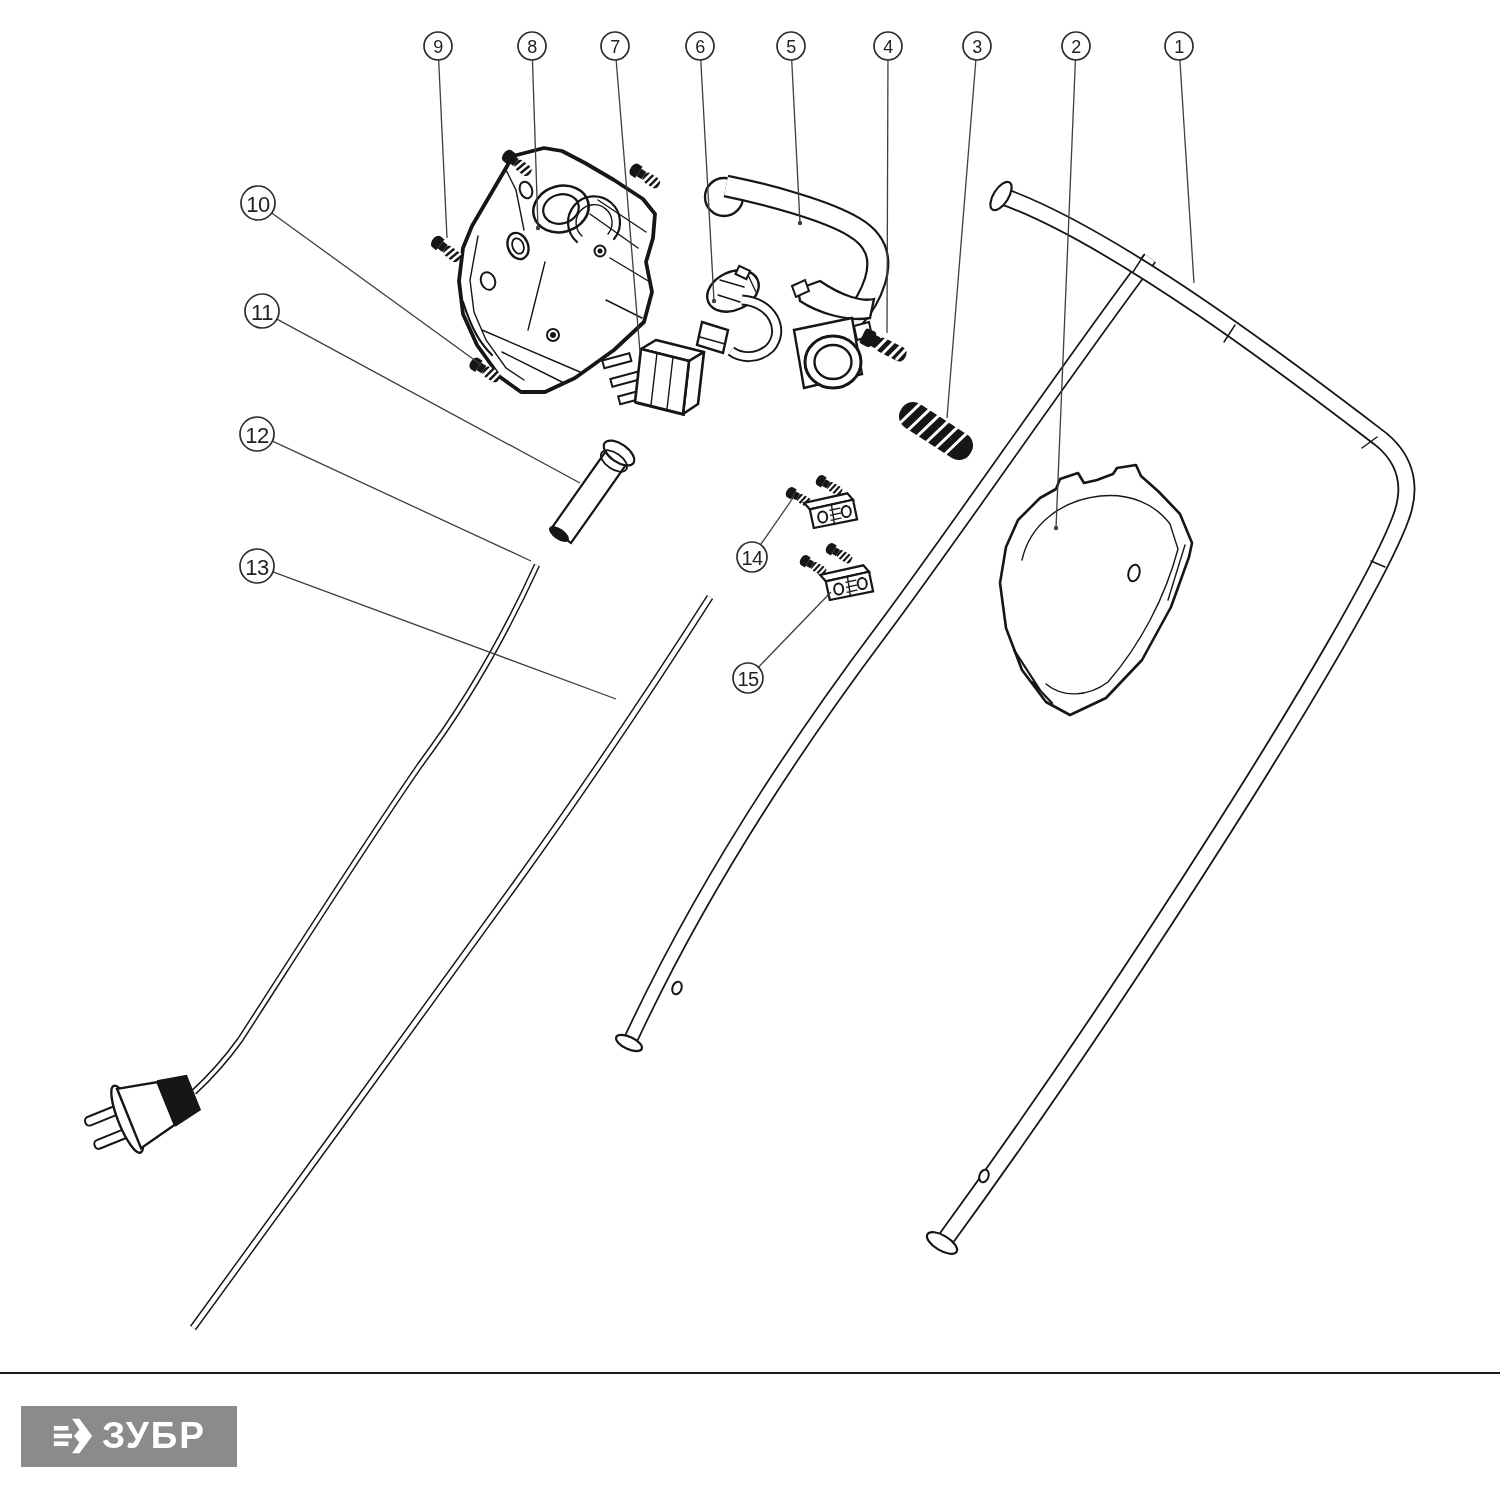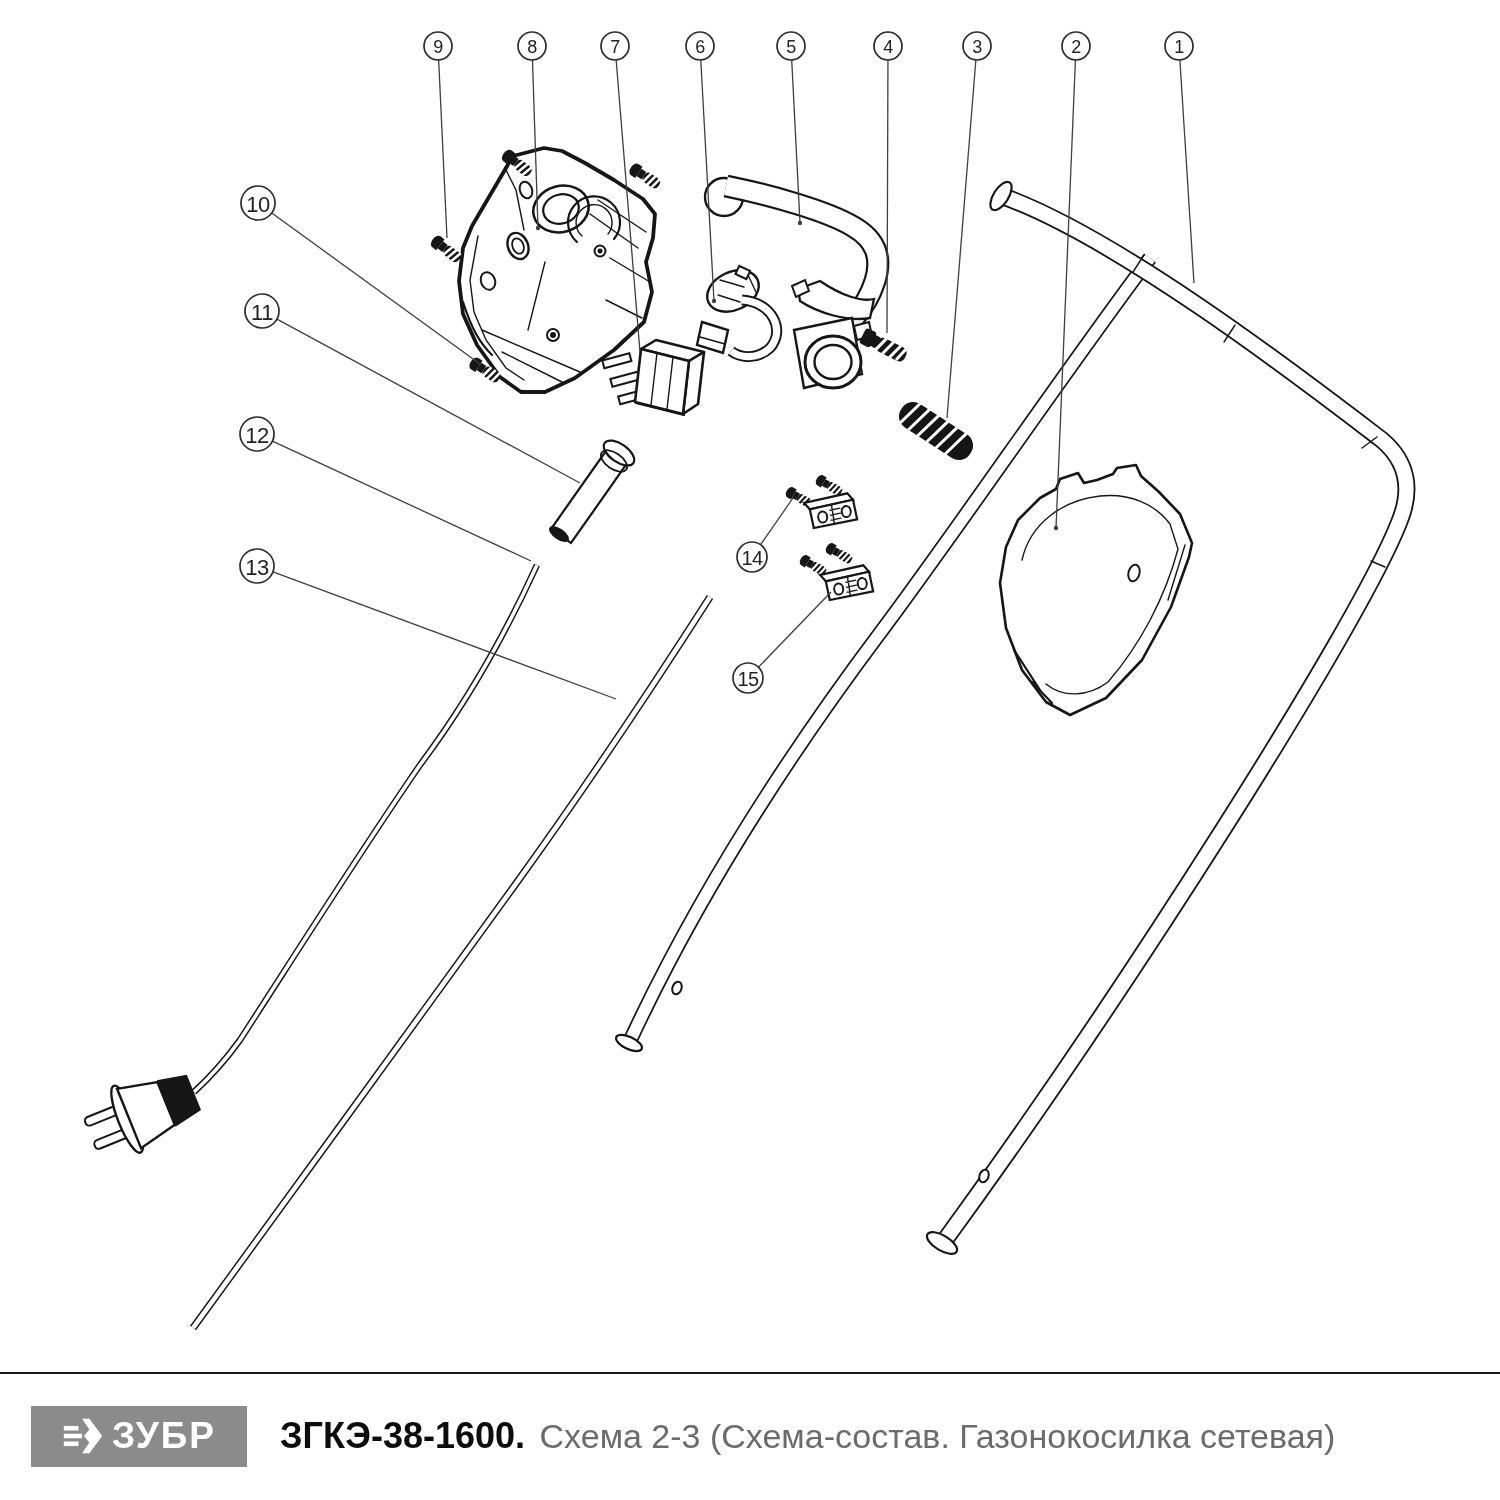--- a/index.html
+++ b/index.html
@@ -15,21 +15,21 @@
   .blk  {fill:var(--ink);stroke:none;}
   .t-o  {fill:none;stroke:var(--ink);stroke-linecap:butt;stroke-linejoin:round;}
   .t-i  {fill:none;stroke:#ffffff;stroke-linecap:butt;stroke-linejoin:round;}
   .wstripe{stroke:#ffffff;stroke-width:3;fill:none;stroke-linecap:butt;}
   .leader{stroke:var(--leader);stroke-width:1.3;fill:none;}
   .bubble{fill:#fff;stroke:#2c2c2c;stroke-width:1.7;}
   .bubble-num{fill:#222;text-anchor:middle;dominant-baseline:central;
       font-family:"Liberation Sans",sans-serif;letter-spacing:-0.5px;}
   
   .footer{position:absolute;left:0;top:1372px;width:1500px;height:128px;
-          display:flex;align-items:center;gap:33px;box-sizing:border-box;padding-left:31px;}
+          display:flex;align-items:center;gap:50px;box-sizing:border-box;padding-left:21px;}
   .footer .sep{position:absolute;left:0;top:0;width:1500px;height:2px;background:#1a1a1a;}
   .brand{width:216px;height:61px;background:var(--logo-bg);display:flex;align-items:center;
          justify-content:center;gap:8px;flex:0 0 auto;}
   .brand-text{color:#fff;font-weight:bold;font-size:37px;letter-spacing:2px;}
   .title-line{white-space:nowrap;}
   .model{font-size:36px;font-weight:bold;color:#0d0d0d;}
   .sub{font-size:34px;color:var(--subtle);margin-left:10px;}
 </style>
 </head>
 <body>
@@ -308,19 +308,15 @@
   <div class="sep"></div>
   <div class="brand">
     <svg class="brand-icon" width="42" height="42" viewBox="0 0 46 46">
       <rect x="2" y="12" width="16" height="5" fill="#fff"></rect>
       <rect x="2" y="20.5" width="20" height="5" fill="#fff"></rect>
       <rect x="2" y="29" width="16" height="5" fill="#fff"></rect>
       <polygon points="22,4 30,4 44,23 30,42 22,42 30,30 24,23 30,16" fill="#fff"></polygon>
     </svg>
     <span class="brand-text">ЗУБР</span>
   </div>
-  <div class="title-line">
-    <span class="model">ЗГКЭ-38-1600.</span>
-    <span class="sub">Схема 2-3 (Схема-состав. Газонокосилка сетевая)</span>
-  </div>
 </div>
 
 </div>
 
 </body></html>

